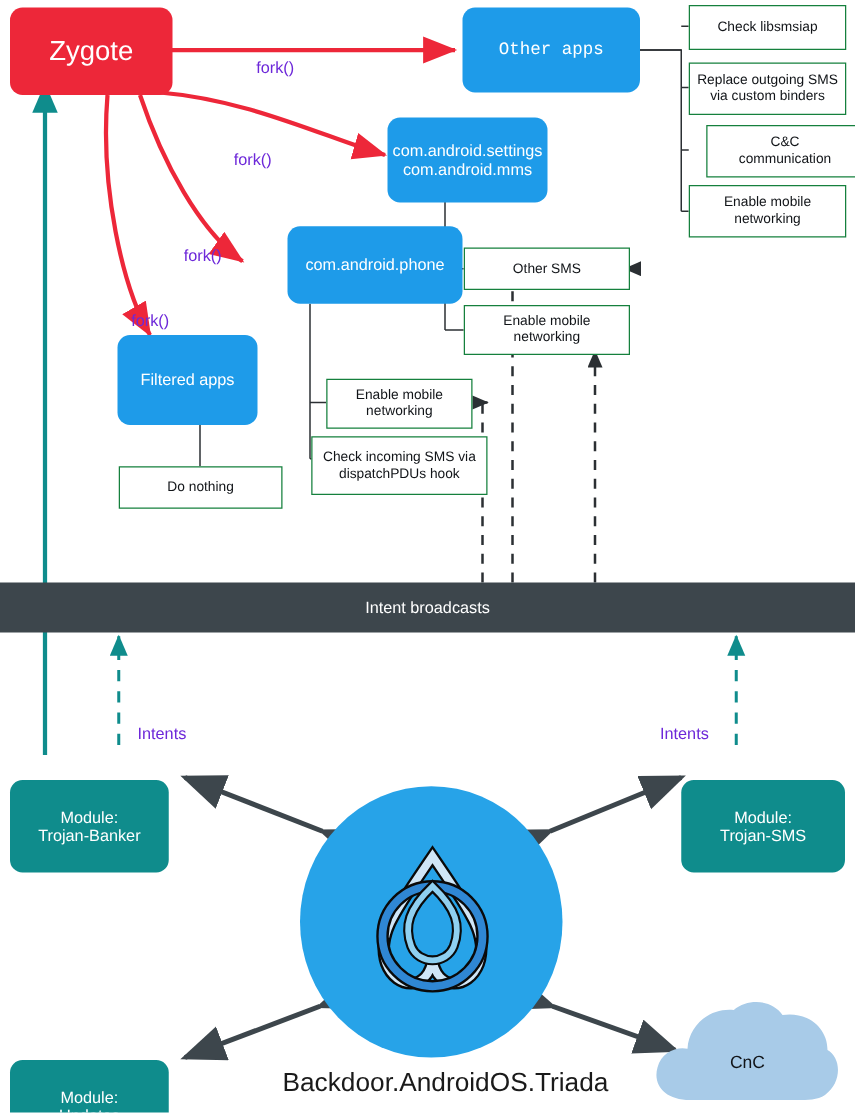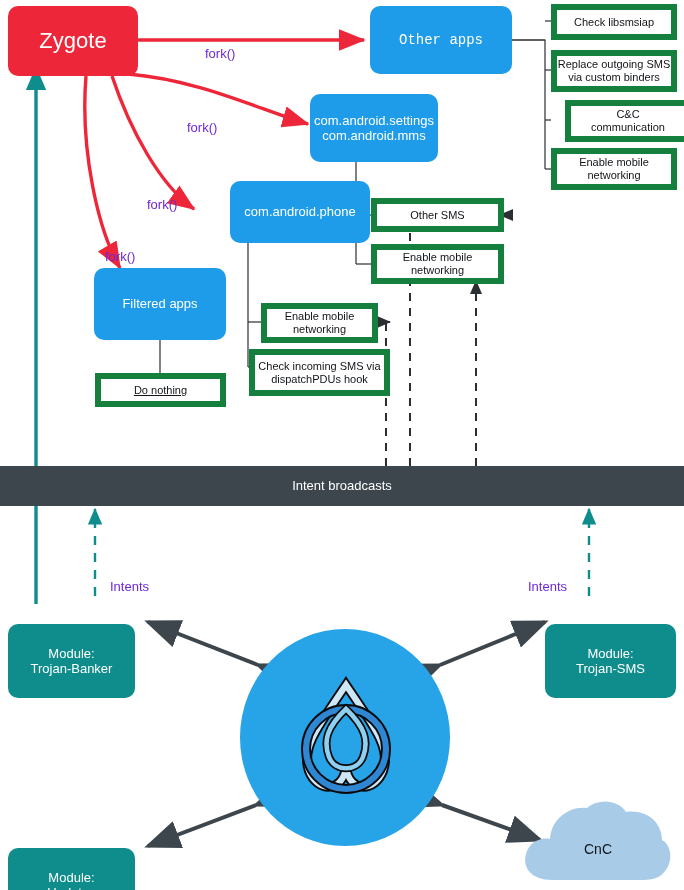--- a/index.html
+++ b/index.html
@@ -11,21 +11,21 @@
   .node{position:absolute;box-sizing:border-box;display:flex;align-items:center;
         justify-content:center;text-align:center;line-height:1.18;}
 
   
   .rbox{border-radius:10px;color:#ffffff;}
   .rbox.red{background:#ED2739;}
   .rbox.blue{background:#1E9BE9;}
   .rbox.teal{background:#0F8C8C;margin-top:36px;}
 
   
-  .obox{background:#ffffff;border:6px solid #15803d;color:#111418;font-size:11px;}
+  .obox{background:#ffffff;border:1px solid #15803d;color:#111418;font-size:11px;}
 
   .bar{background:#3d464c;color:#ffffff;font-size:13px;}
 
   .label{position:absolute;color:#6d28d9;font-size:13px;white-space:nowrap;margin-top:40px;}
   .title{position:absolute;color:#1a1a1a;font-size:21px;white-space:nowrap;}
 
   .cloud{position:absolute;}
   .circle{position:absolute;border-radius:50%;background:#27A3E8;}
   .knot{position:absolute;}
 </style>
@@ -112,21 +112,21 @@
 
   <div class="node rbox blue" style="left:310px;top:94px;width:128px;height:68px;font-size:13px;white-space:pre-line;">
     <span>com.android.settings
 com.android.mms</span>
   </div>
 
   <div class="node rbox blue" style="left:198px;top:181px;width:140px;height:62px;font-size:13px;margin-left:32px;">
     <span>com.android.phone</span>
   </div>
 
-  <div class="node rbox blue" style="left:94px;top:268px;width:132px;height:72px;font-size:13px;">
+  <div class="node rbox blue" style="left:94px;top:268px;width:112px;height:72px;font-size:13px;">
     <span>Filtered apps</span>
   </div>
 
   <div class="node obox" style="left:551px;top:4px;width:126px;height:36px;">
     <span>Check libsmsiap</span>
   </div>
 
   <div class="node obox" style="left:551px;top:50px;width:126px;height:42px;white-space:pre-line;">
     <span>Replace outgoing SMS
 via custom binders</span>
@@ -154,21 +154,21 @@
   <div class="node obox" style="left:261px;top:303px;width:117px;height:40px;white-space:pre-line;">
     <span>Enable mobile
 networking</span>
   </div>
 
   <div class="node obox" style="left:249px;top:349px;width:141px;height:47px;white-space:pre-line;">
     <span>Check incoming SMS via
 dispatchPDUs hook</span>
   </div>
 
-  <div class="node obox" style="left:95px;top:373px;width:131px;height:34px;text-decoration:underline;">
+  <div class="node obox" style="left:95px;top:373px;width:131px;height:34px;">
     <span>Do nothing</span>
   </div>
 
   <div class="label" style="left:205px;top:6px;">fork()</div>
   <div class="label" style="left:187px;top:80px;">fork()</div>
   <div class="label" style="left:147px;top:157px;">fork()</div>
   <div class="label" style="left:105px;top:209px;">fork()</div>
   <div class="label" style="left:46px;top:427px;">inject()</div>
   <div class="label" style="left:110px;top:539px;">Intents</div>
   <div class="label" style="left:528px;top:539px;">Intents</div>
@@ -210,14 +210,15 @@
   </svg>
 
   <svg class="cloud" style="left:518px;top:788px;" width="160" height="100" viewBox="0 0 160 100">
     <path d="M34,92 C14,92 4,80 8,66 C11,54 23,49 32,51
              C33,32 50,18 69,20 C81,10 100,12 108,24
              C128,21 144,34 144,52 C155,58 156,78 142,88
              C136,92 128,92 120,92 Z" fill="#A8CBE8"></path>
     <text x="80" y="66" text-anchor="middle" font-family="Liberation Sans, sans-serif" font-size="14" fill="#111418">CnC</text>
   </svg>
 
+  <div class="title" style="left:226px;top:855px;">Backdoor.AndroidOS.Triada</div>
 
 </div>
 
 </body></html>

